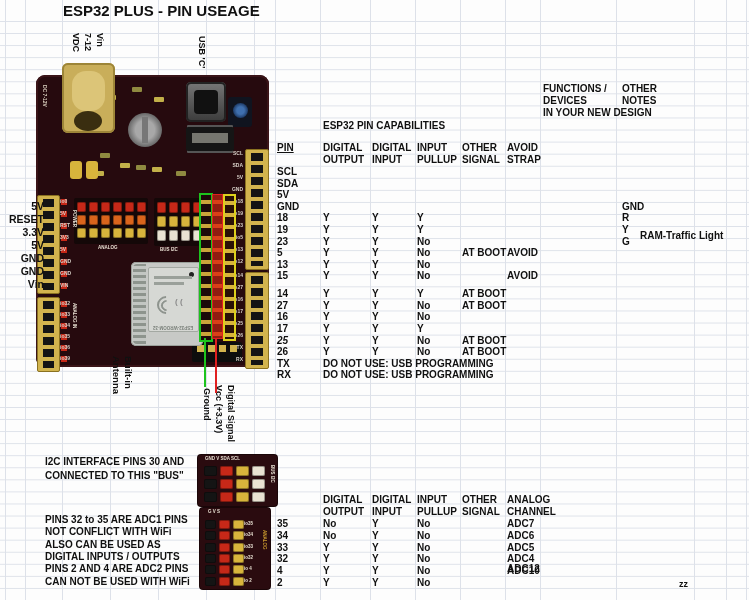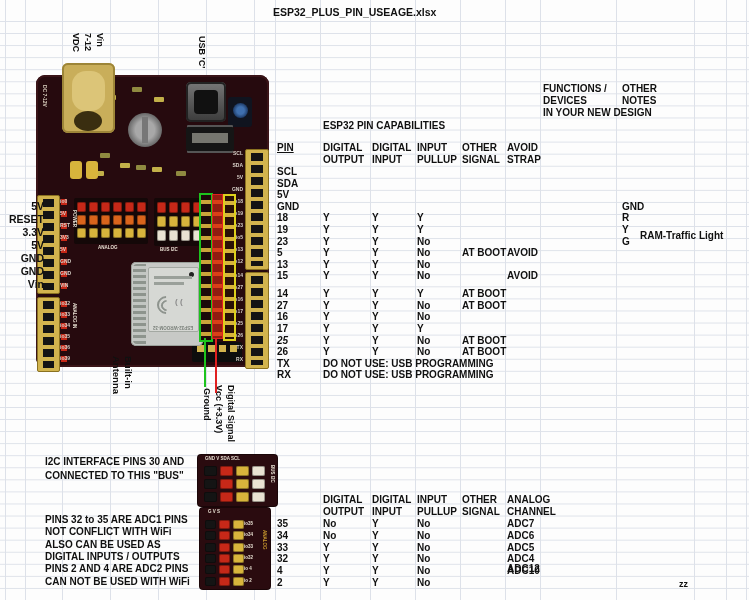--- a/index.html
+++ b/index.html
@@ -54,21 +54,21 @@
       <div class="vline" style="left: 415px;"></div>
       <div class="vline" style="left: 460px;"></div>
       <div class="vline" style="left: 505px;"></div>
       <div class="vline" style="left: 540px;"></div>
       <div class="vline" style="left: 616px;"></div>
       <div class="vline" style="left: 694px;"></div>
       <div class="vline" style="left: 726px;"></div>
       <div class="vline" style="left: 746px;"></div>
     </div>
 
-  <div class="txt fname" style="left:273px;top:7px">ESP32_PLUS_PIN_USEAGE.xlsx</div>
+  <div class="txt title" style="left:63px;top:3px">ESP32 PLUS - PIN USEAGE</div>
 
   <div class="txt" style="left:543px;top:83px">FUNCTIONS /</div>
   <div class="txt" style="left:543px;top:95px">DEVICES</div>
   <div class="txt" style="left:543px;top:107px">IN YOUR NEW DESIGN</div>
   <div class="txt" style="left:622px;top:83px">OTHER</div>
   <div class="txt" style="left:622px;top:95px">NOTES</div>
 
   <div class="txt" style="left:323px;top:120px">ESP32 PIN CAPABILITIES</div>
 
   <div id="note-i2c">

